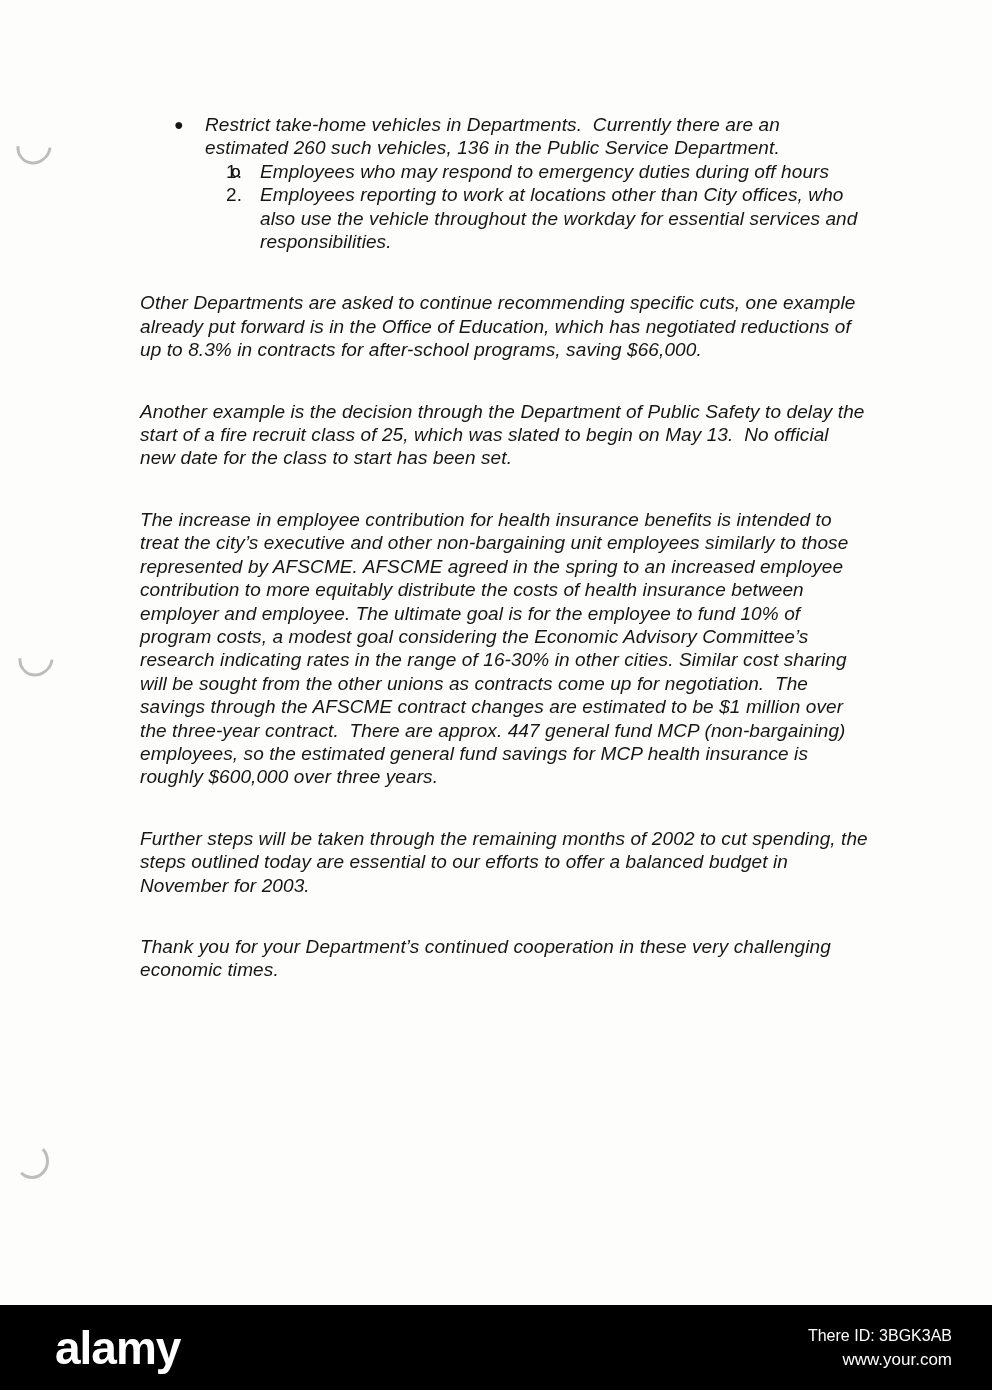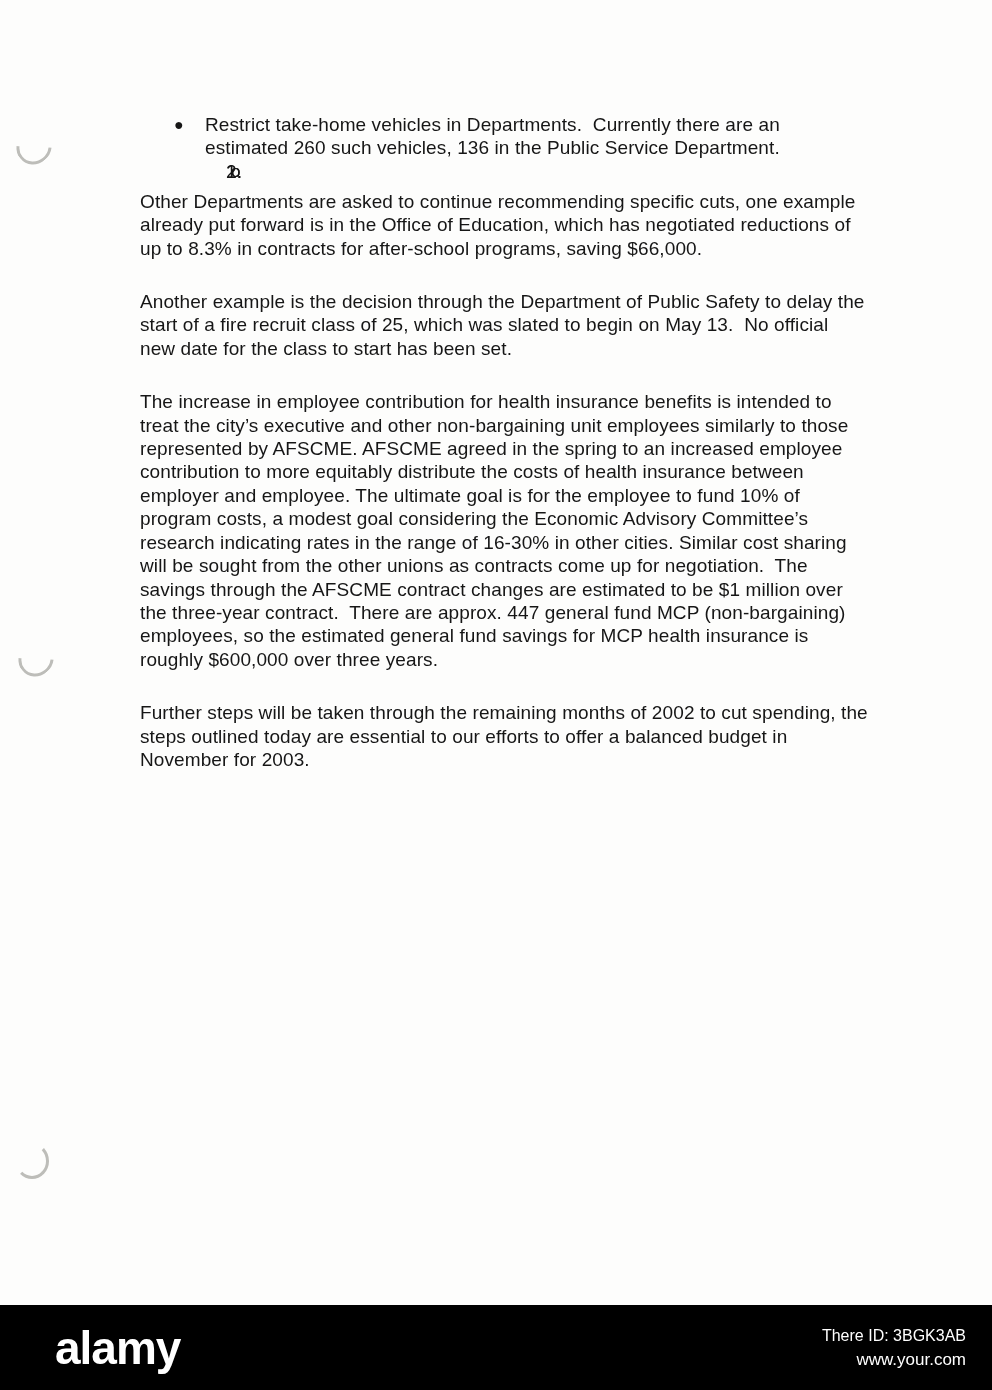--- a/index.html
+++ b/index.html
@@ -41,46 +41,46 @@
   .content {
     position: absolute;
     left: 140px;
     top: 113px;
     width: 728px;
     font-size: 19px;
     line-height: 23.4px;
     color: #161616;
     letter-spacing: 0.1px;
   }
-  .content .txt, .content p { white-space: pre-wrap; }
+  .content .txt, .content p { white-space: pre-wrap; font-style: italic; }
 
   .li { position: relative; }
   .li .marker { position: absolute; top: 0; }
   .li.l1  { padding-left: 65px;  }
   .li.l1 .marker  { left: 34px; font-size: 16px; }
   .li.l2  { padding-left: 120px; }
   .li.l2 .marker  { left: 91px; font-size: 17px; }
   .li.num { padding-left: 120px; }
   .li.num .marker { left: 86px; }
 
-  .content p { margin: 30px 0 0 0; }
+  .content p { margin: 38px 0 0 0; }
 
   .watermark-bar {
     position: absolute;
     left: 0;
     bottom: 0;
     width: 992px;
     height: 85px;
     background: #000000;
     color: #ffffff;
     display: flex;
     align-items: center;
     justify-content: space-between;
     box-sizing: border-box;
-    padding: 0 26px 0 55px;
+    padding: 0 40px 0 55px;
   }
   .alamy-logo {
     font-size: 46px;
     font-weight: bold;
     letter-spacing: -1px;
     color: #ffffff;
   }
   .wm-right {
     text-align: right;
     font-size: 16px;
@@ -105,29 +105,32 @@
         <span class="txt">Restrict take-home vehicles in Departments.  Currently there are an estimated 260 such vehicles, 136 in the Public Service Department.</span>
       </div>
       <div class="li l2">
         <span class="marker">o</span>
       </div>
       <div class="li l2">
         <span class="marker">o</span>
       </div>
       <div class="li num">
         <span class="marker">1.</span>
+        <span class="txt">Employees who may respond to emergency duties during off hours</span>
       </div>
       <div class="li num">
         <span class="marker">2.</span>
+        <span class="txt">Employees reporting to work at locations other than City offices, who also use the vehicle throughout the workday for essential services and responsibilities.</span>
       </div>
 
       <p>Other Departments are asked to continue recommending specific cuts, one example already put forward is in the Office of Education, which has negotiated reductions of up to 8.3% in contracts for after-school programs, saving $66,000.</p>
       <p>Another example is the decision through the Department of Public Safety to delay the start of a fire recruit class of 25, which was slated to begin on May 13.  No official new date for the class to start has been set.</p>
       <p>The increase in employee contribution for health insurance benefits is intended to treat the city’s executive and other non-bargaining unit employees similarly to those represented by AFSCME. AFSCME agreed in the spring to an increased employee contribution to more equitably distribute the costs of health insurance between employer and employee. The ultimate goal is for the employee to fund 10% of program costs, a modest goal considering the Economic Advisory Committee’s research indicating rates in the range of 16-30% in other cities. Similar cost sharing will be sought from the other unions as contracts come up for negotiation.  The savings through the AFSCME contract changes are estimated to be $1 million over the three-year contract.  There are approx. 447 general fund MCP (non-bargaining) employees, so the estimated general fund savings for MCP health insurance is roughly $600,000 over three years.</p>
       <p>Further steps will be taken through the remaining months of 2002 to cut spending, the steps outlined today are essential to our efforts to offer a balanced budget in November for 2003.</p>
+      <p>Thank you for your Department’s continued cooperation in these very challenging economic times.</p>
 
     </div>
   </div>
 
   <div class="watermark-bar">
     <div class="alamy-logo">alamy</div>
     <div class="wm-right">
       <div class="wm-id">There ID: 3BGK3AB</div>
       <div class="wm-url">www.your.com</div>
     </div>

